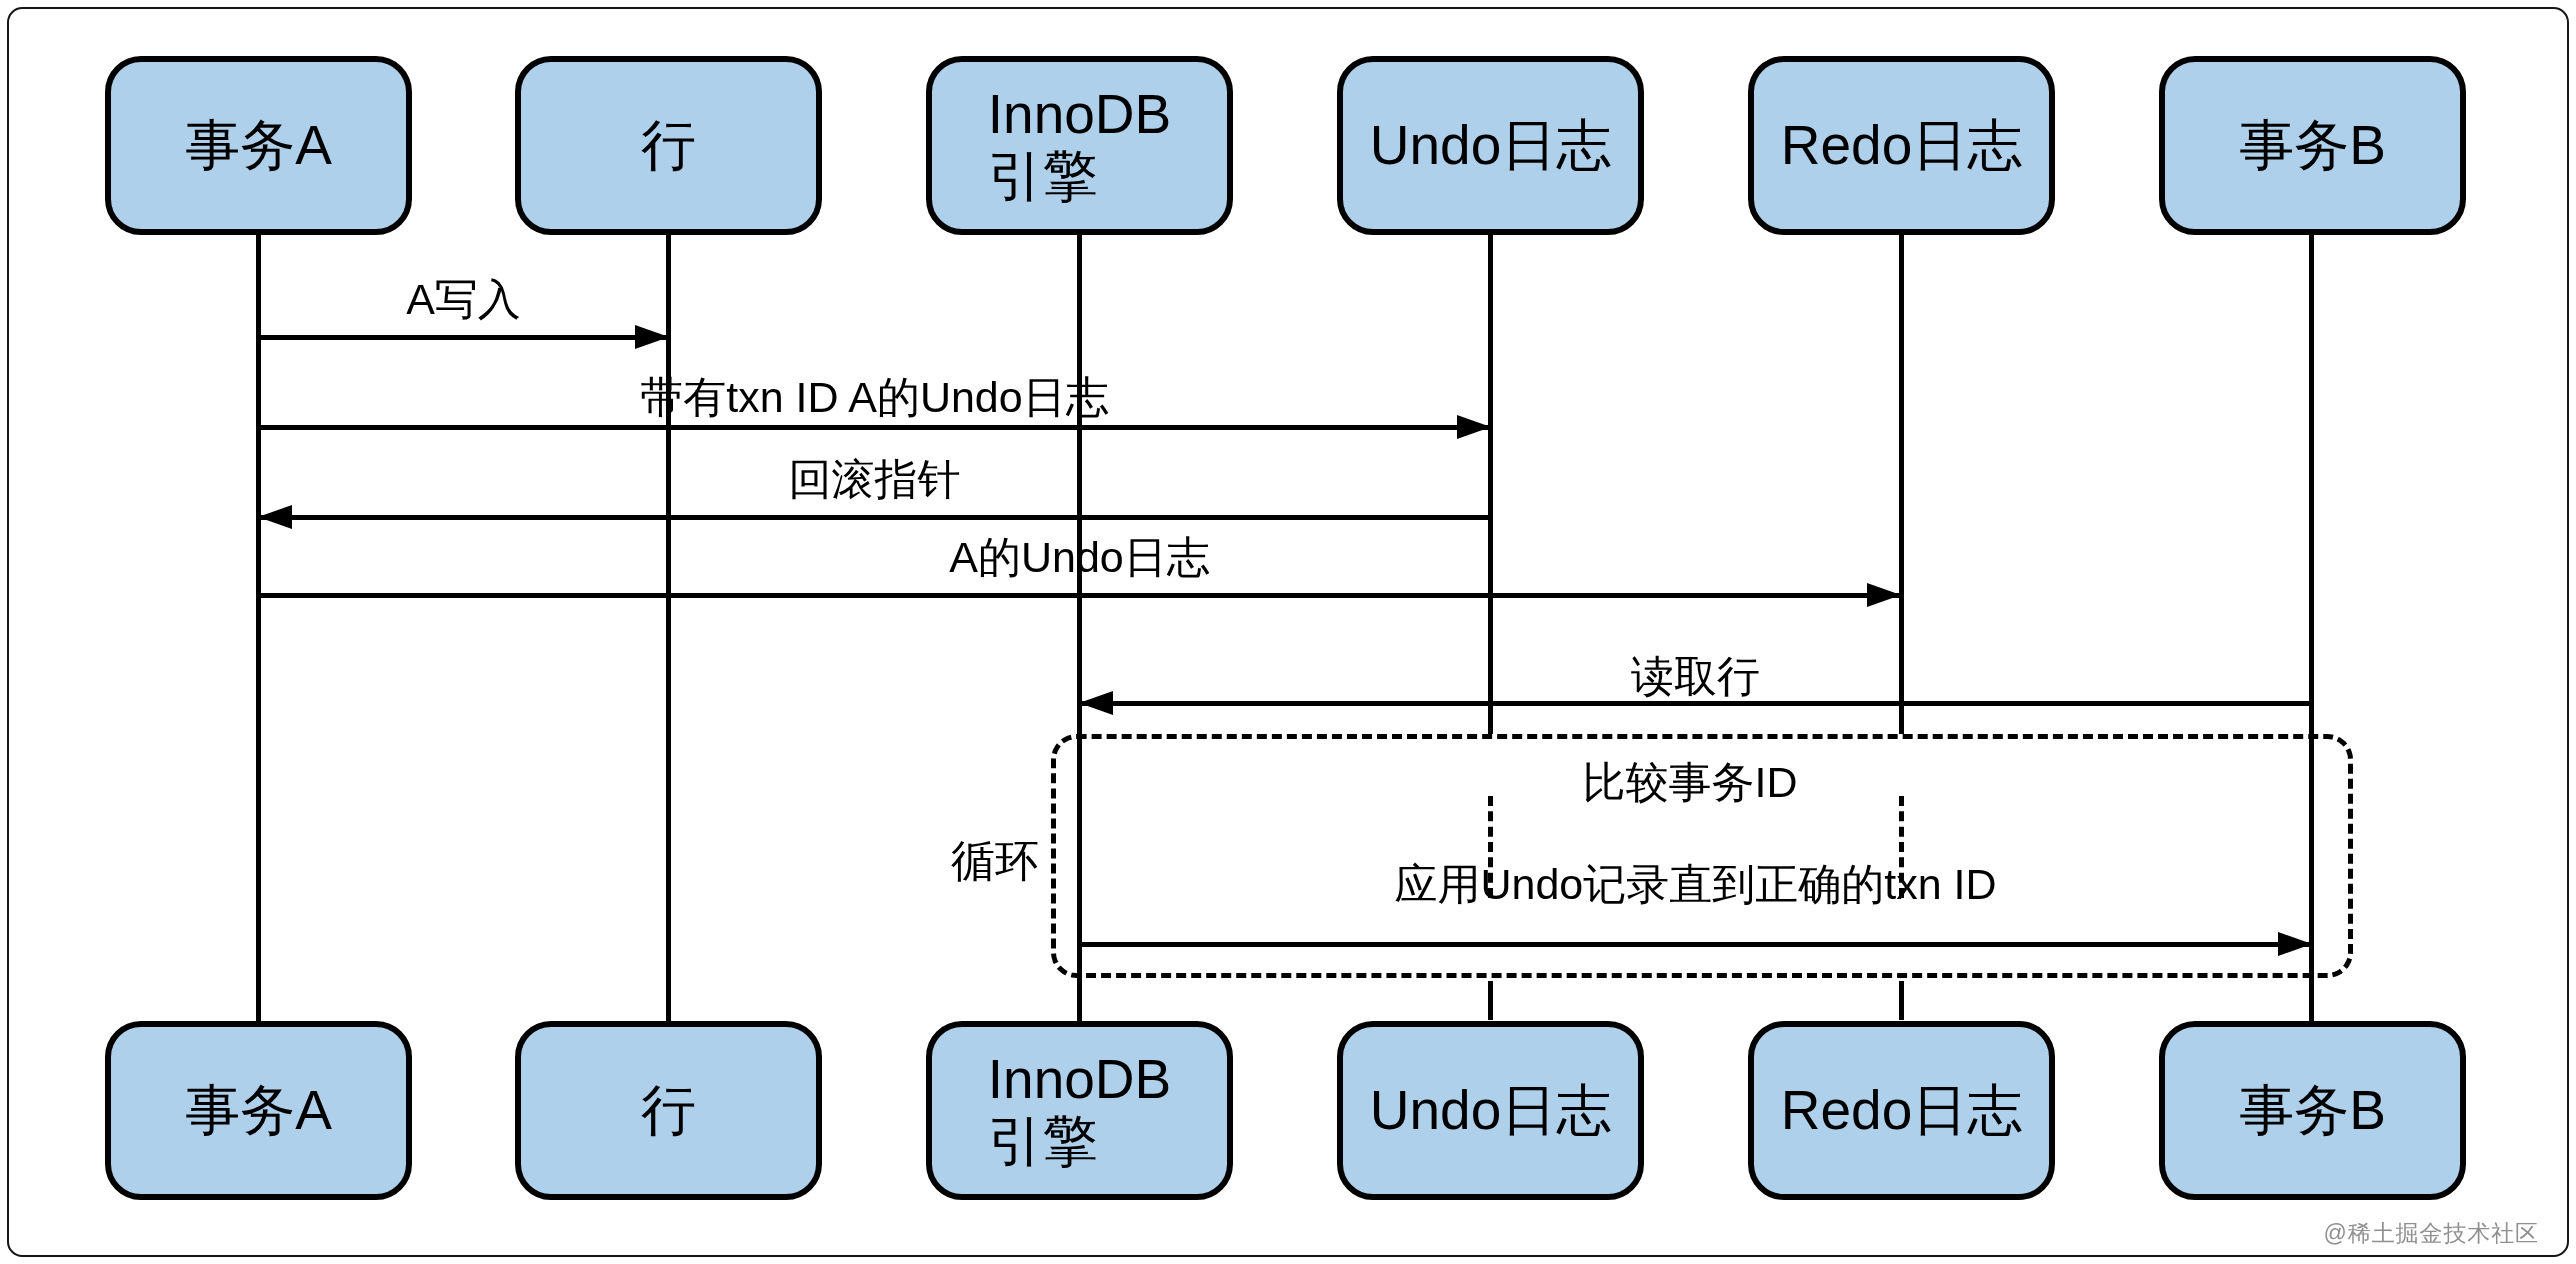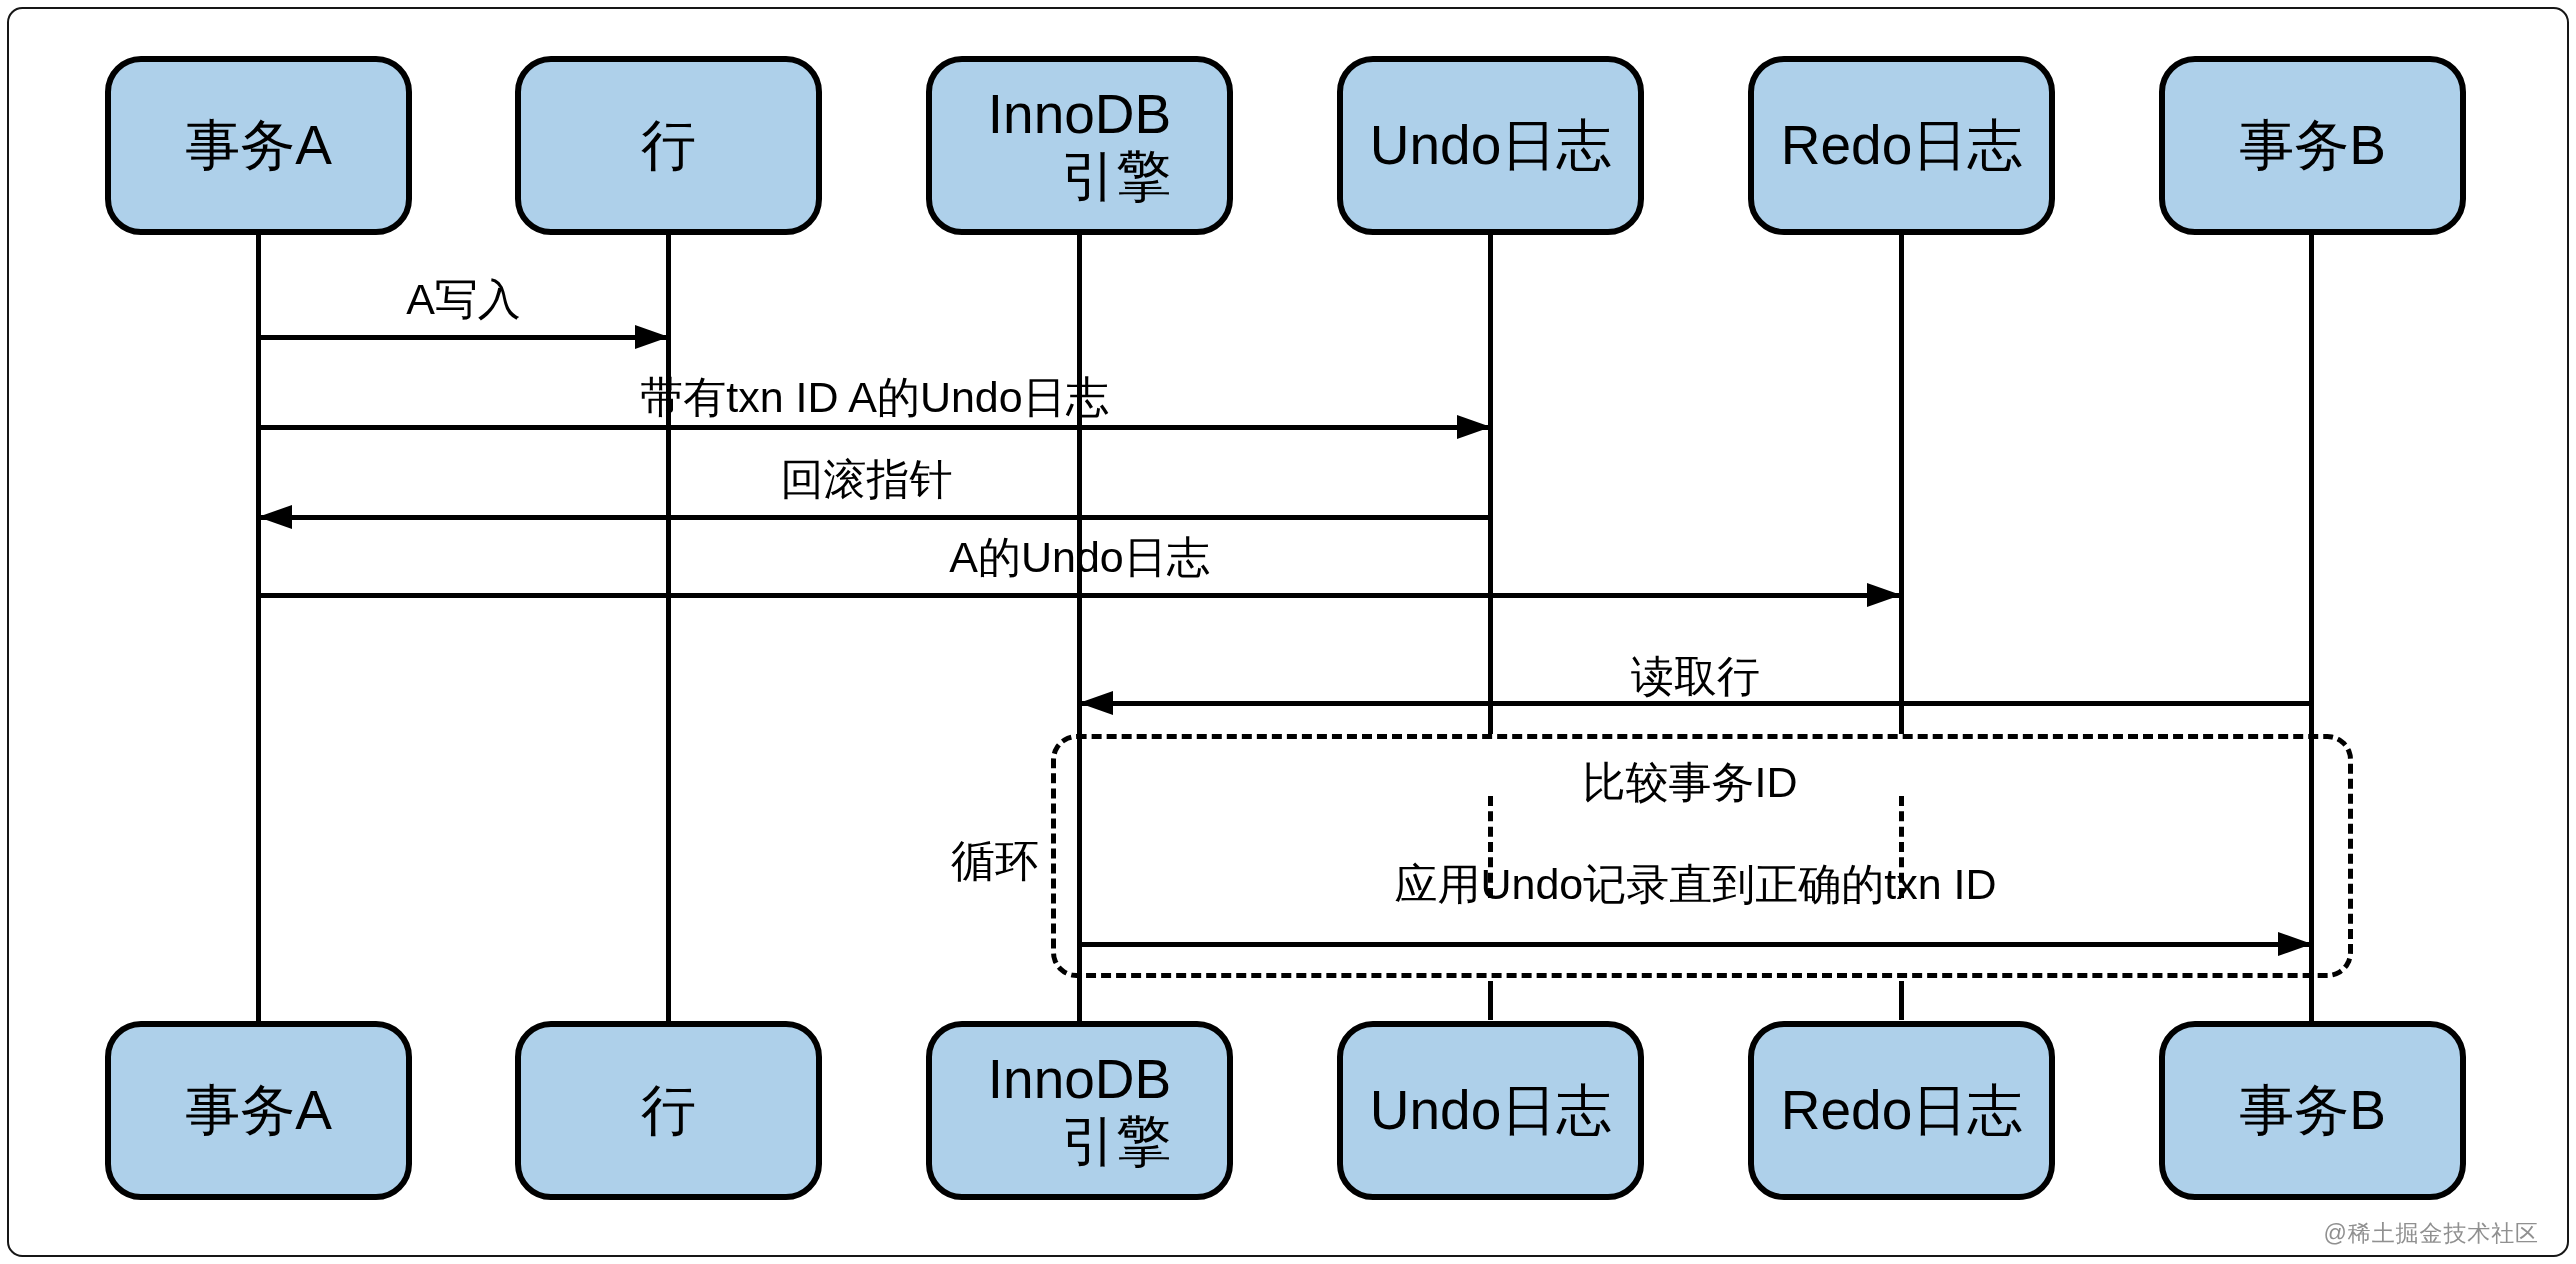--- a/index.html
+++ b/index.html
@@ -3,21 +3,21 @@
 <meta charset="utf-8">
 <style>
   html,body{margin:0;padding:0;background:#ffffff;}
   body{font-family:"Liberation Sans","DejaVu Sans",sans-serif;color:#000;}
   .canvas{position:relative;width:2576px;height:1264px;background:var(--background,#ffffff);overflow:hidden;}
   .frame{position:absolute;inset:6.8px;border:2.6px solid #161616;border-radius:15.3px;pointer-events:none;}
 
   .actor{position:absolute;width:307px;height:179px;box-sizing:border-box;
          background:var(--actor-fill,#aed0ea);border:6px solid var(--actor-border,#000000);
          border-radius:36px;display:flex;align-items:center;justify-content:center;
-         font-size:55px;line-height:1.12;text-align:right;white-space:pre-line;}
+         font-size:55px;line-height:1.12;text-align:left;white-space:pre-line;}
   .actor.top{top:56px;}
   .actor.bottom{top:1021px;}
 
   .lifeline{position:absolute;width:5.1px;background:var(--line,#000000);}
   .lifeline-dashed{position:absolute;width:0;border-left:5.1px dashed var(--line,#000000);}
 
   .msg-line{position:absolute;height:5.1px;background:var(--line,#000000);}
   .msg-label{position:absolute;font-size:43px;text-align:center;}
   .arrow-r{position:absolute;width:0;height:0;border-top:12.8px solid transparent;
            border-bottom:12.8px solid transparent;border-left:34px solid var(--line,#000000);}
@@ -63,21 +63,21 @@
     <div class="arrow-r" style="left:635px;top:325px"></div>
   </div>
 
   <div>
     <div class="msg-label" style="left:258px;width:1233px;top:369px">带有txn ID A的Undo日志</div>
     <div class="msg-line" style="left:258px;top:425px;width:1233px"></div>
     <div class="arrow-r" style="left:1457px;top:415px"></div>
   </div>
 
   <div>
-    <div class="msg-label" style="left:250px;width:1233px;top:451px">回滚指针</div>
+    <div class="msg-label" style="left:258px;width:1233px;top:451px">回滚指针</div>
     <div class="msg-line" style="left:258px;top:515px;width:1233px"></div>
     <div class="arrow-l" style="left:258px;top:505px"></div>
   </div>
 
   <div>
     <div class="msg-label" style="left:258px;width:1643px;top:529px">A的Undo日志</div>
     <div class="msg-line" style="left:258px;top:593px;width:1643px"></div>
     <div class="arrow-r" style="left:1867px;top:583px"></div>
   </div>
 

